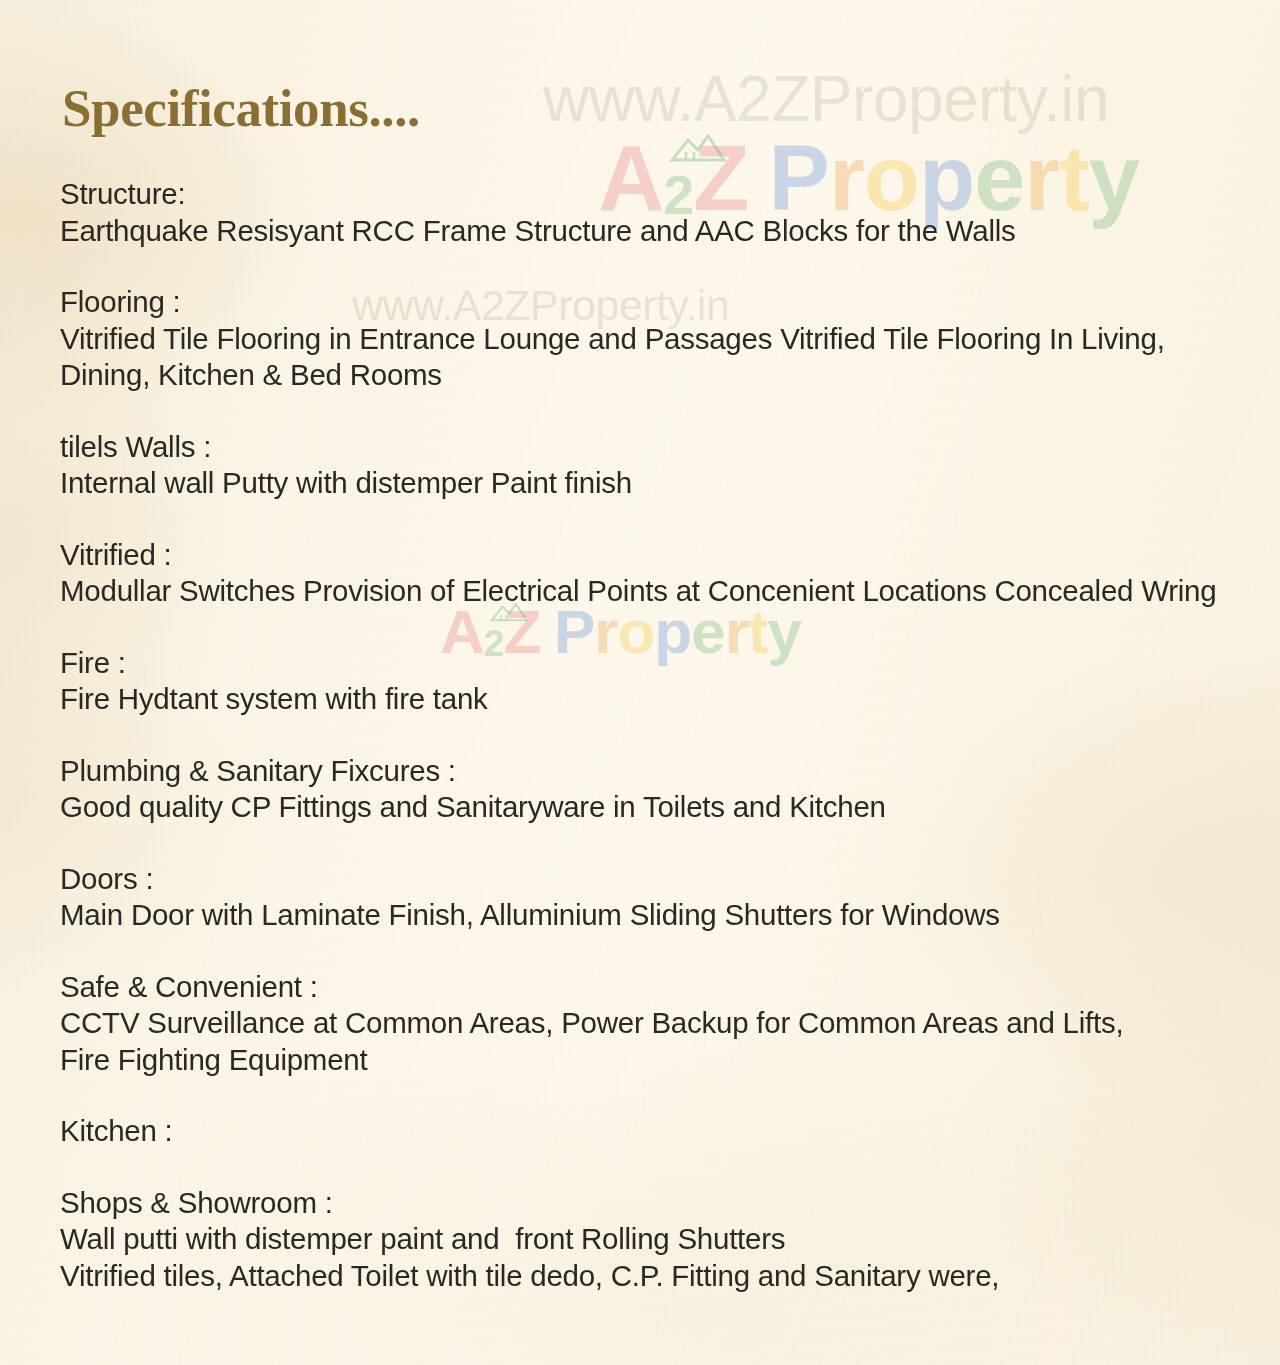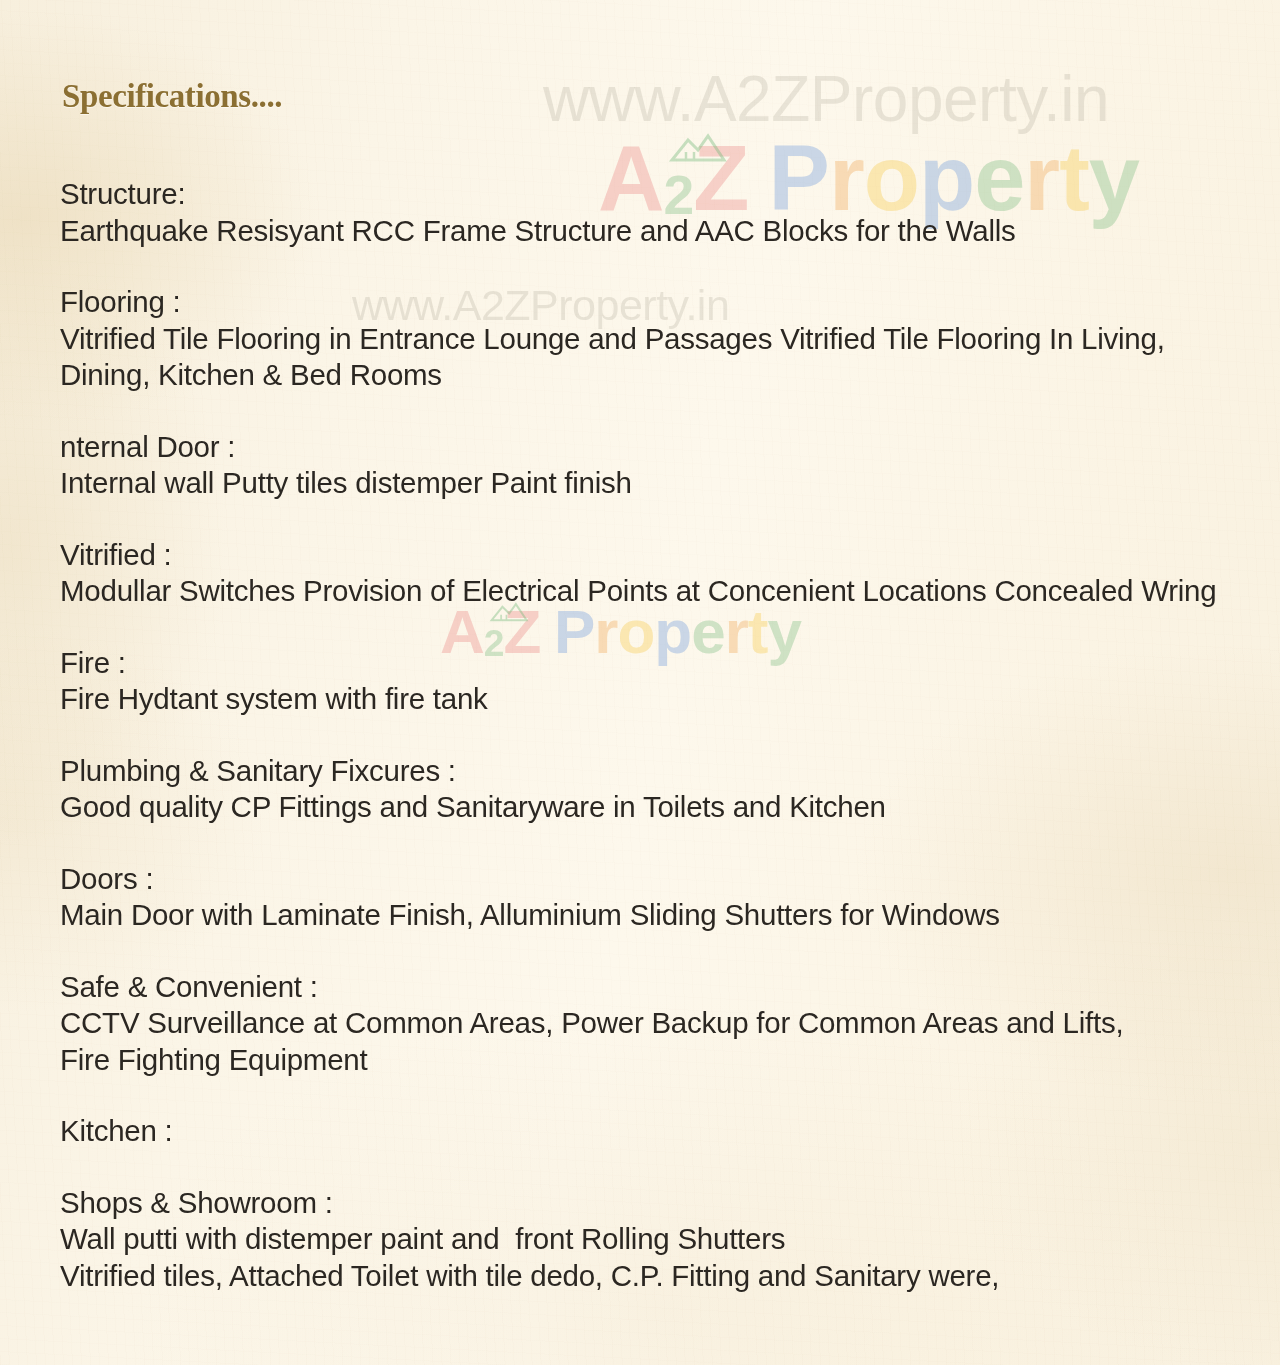--- a/index.html
+++ b/index.html
@@ -95,21 +95,21 @@
   #roof-icon-top { left: 668px; top: 130px; width: 70px; height: 34px; }
   #roof-icon-mid { left: 489px; top: 600px; width: 47px; height: 23px; }
 
   
   #title {
     position: absolute;
     left: 62px;
     top: 78px;
     font-family: "Liberation Serif", "DejaVu Serif", serif;
     font-weight: bold;
-    font-size: 33px;
+    font-size: 53px;
     letter-spacing: -0.4px;
     color: #8b6f32;
     text-shadow: 0 1px 0 rgba(255,255,255,0.55);
   }
 
   
   #spec-list {
     position: absolute;
     left: 60px;
     top: 176px;
@@ -165,22 +165,22 @@
       <div class="spec-block">
         <div class="spec-label">Structure:</div>
         <div class="spec-line">Earthquake Resisyant RCC Frame Structure and AAC Blocks for the Walls</div>
       </div>
       <div class="spec-block">
         <div class="spec-label">Flooring :</div>
         <div class="spec-line">Vitrified Tile Flooring in Entrance Lounge and Passages Vitrified Tile Flooring In Living,</div>
         <div class="spec-line">Dining, Kitchen &amp; Bed Rooms</div>
       </div>
       <div class="spec-block">
-        <div class="spec-label">nternal Door :</div>
-        <div class="spec-line">Internal wall Putty tiles distemper Paint finish</div>
+        <div class="spec-label">tilels Walls :</div>
+        <div class="spec-line">Internal wall Putty with distemper Paint finish</div>
       </div>
       <div class="spec-block">
         <div class="spec-label">Vitrified :</div>
         <div class="spec-line">Modullar Switches Provision of Electrical Points at Concenient Locations Concealed Wring</div>
       </div>
       <div class="spec-block">
         <div class="spec-label">Fire :</div>
         <div class="spec-line">Fire Hydtant system with fire tank</div>
       </div>
       <div class="spec-block">

